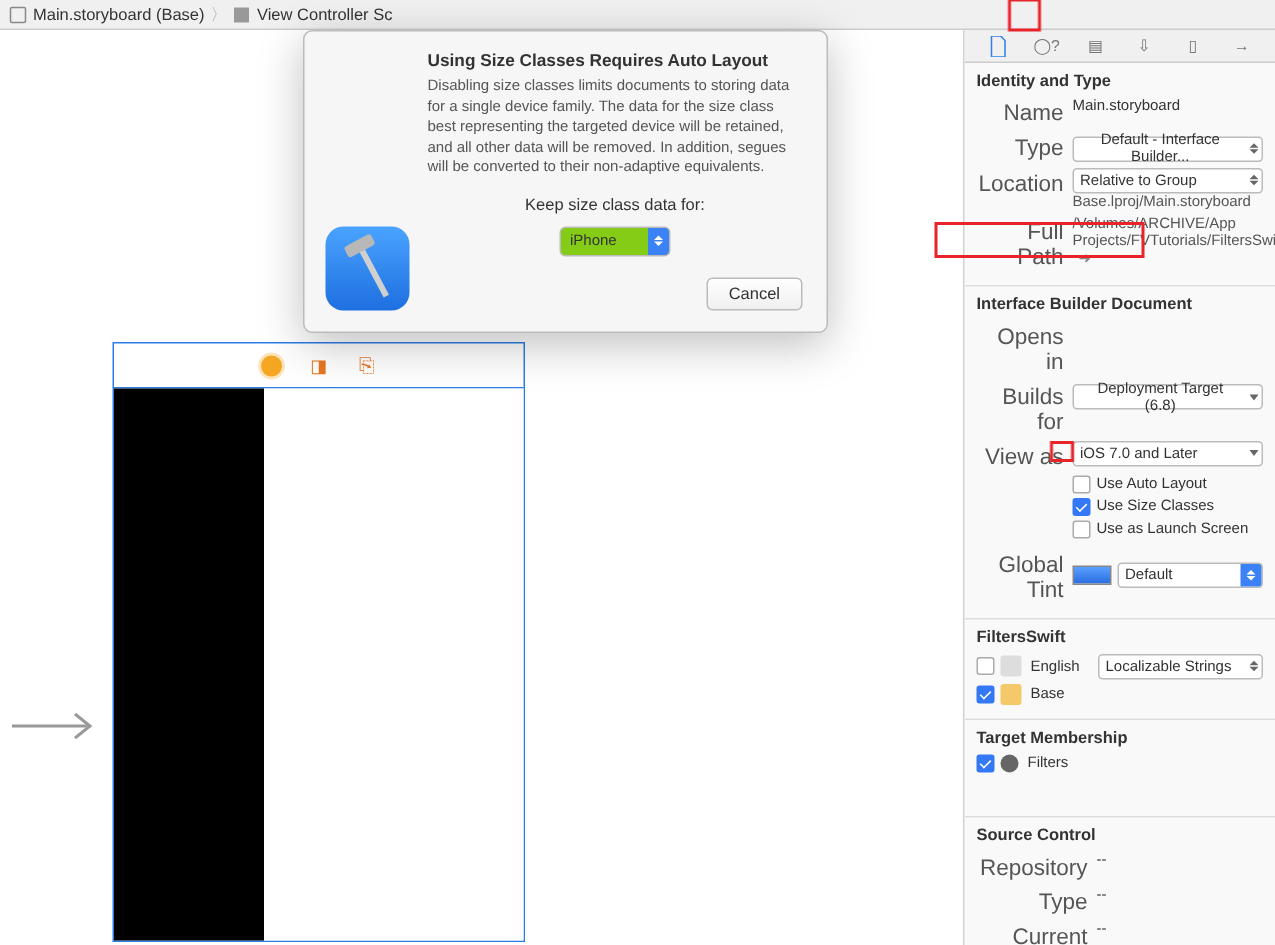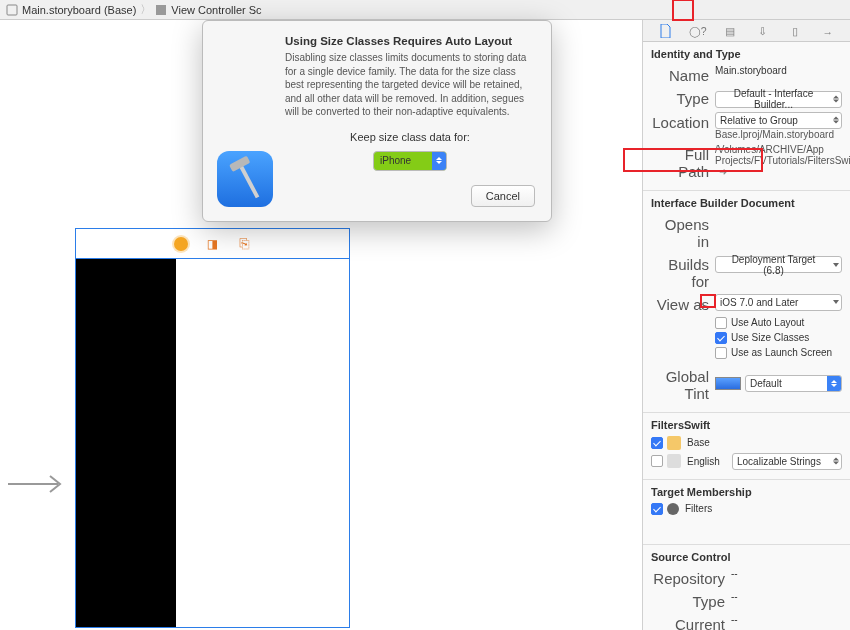--- a/index.html
+++ b/index.html
@@ -243,34 +243,34 @@
             <div class="tint-sel">
               <span>Default</span>
               <span class="ar"></span>
             </div>
           </div>
         </div>
     </div>
 
     <div class="section">
       <div class="section-title">FiltersSwift</div>
-      <div class="cb-row">
-          <span class="cb checked"></span>
-          <span class="loc-icon"></span>
-          <span>Base</span>
-        </div>
       <div class="cb-row" style="align-items:center">
           <span class="cb"></span>
           <span class="loc-icon" style="background:#ddd"></span>
           <span style="flex:0 0 40px">English</span>
           <div class="sel" style="width:110px;margin-left:auto">
             <span>Localizable Strings</span>
             <span class="dd"></span>
           </div>
         </div>
+      <div class="cb-row">
+          <span class="cb checked"></span>
+          <span class="loc-icon"></span>
+          <span>Base</span>
+        </div>
     </div>
 
     <div class="section">
       <div class="section-title">Target Membership</div>
       <div class="cb-row">
           <span class="cb checked"></span>
           <span class="target-icon"></span>
           <span>Filters</span>
         </div>
       <div style="height:20px"></div>

